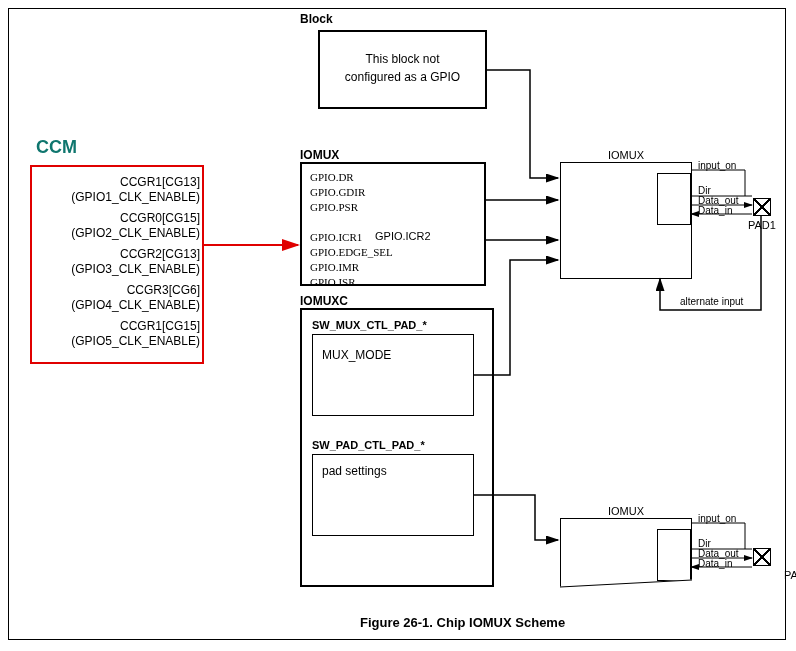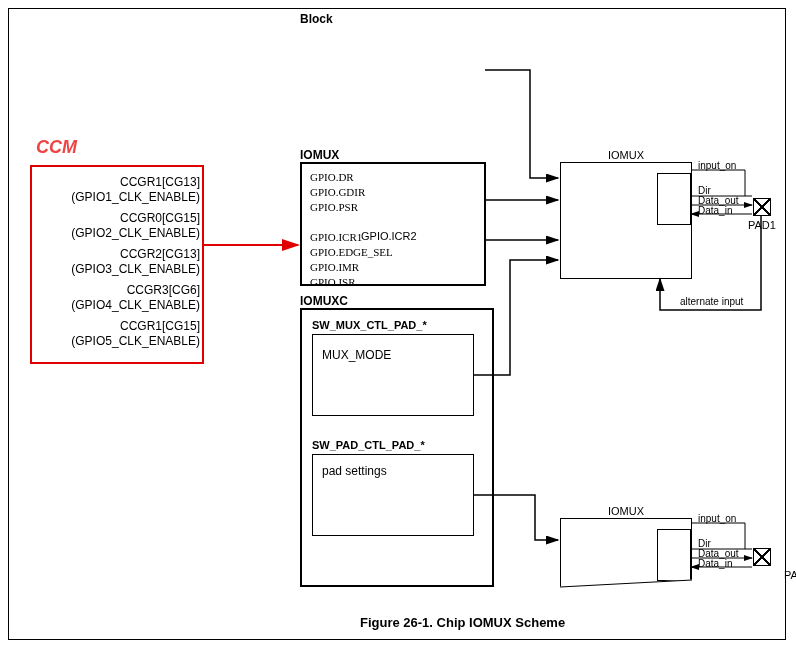--- a/index.html
+++ b/index.html
@@ -20,21 +20,21 @@
   
   .box {
     position: absolute;
     background: #fff;
   }
   .border-black { border: 2px solid #000; }
   .border-thin  { border: 1.5px solid #000; }
   .border-red   { border: 2px solid #e00000; }
 
   .label { position: absolute; font-size: 12px; line-height: 14px; }
-  .red  { color: #ef4444; font-style: italic; }
+  .red  { color: #0f766e; }
   .center { text-align: center; }
 
   
   .outer {
     left: 8px; top: 8px; width: 776px; height: 630px;
     border: 1px solid #000;
   }
 
   
   .block-box { left: 318px; top: 30px; width: 165px; height: 75px; }
@@ -43,21 +43,21 @@
   
   .ccm-title { left: 36px; top: 140px; font-weight: bold; font-size: 18px; }
   .ccm-box { left: 30px; top: 165px; width: 170px; height: 195px; }
   .ccm-text { left: 40px; top: 175px; width: 160px; font-size: 12px; line-height: 15px; }
   .ccm-pair { margin-bottom: 6px; }
 
   
   .gpio-title { left: 300px; top: 148px; font-weight: bold; }
   .gpio-box { left: 300px; top: 162px; width: 182px; height: 120px; }
   .gpio-text { left: 310px; top: 170px; font-size: 11px; line-height: 15px; }
-  .gpio-icr2 { position: absolute; left: 361px; top: 230px; font-size: 11px; }
+  .gpio-icr2 { position: absolute; left: 375px; top: 230px; font-size: 11px; }
 
   
   .iomuxc-title { left: 300px; top: 294px; font-weight: bold; }
   .iomuxc-box { left: 300px; top: 308px; width: 190px; height: 275px; }
 
   .swmux-title { left: 312px; top: 318px; font-weight: bold; font-size: 11px; }
   .swmux-box   { left: 312px; top: 334px; width: 160px; height: 80px; }
   .swmux-text  { left: 322px; top: 348px; font-size: 12px; text-align: center; }
 
   .swpad-title { left: 312px; top: 438px; font-weight: bold; font-size: 11px; }
@@ -108,20 +108,24 @@
   svg.wires { position:absolute; left:0; top:0; width:796px; height:651px; pointer-events:none; }
 </style>
 </head>
 <body>
 
 <div class="canvas">
 
   <div class="box outer"></div>
 
   <div class="label block-title">Block</div>
+  <div class="box border-black block-box">
+    <div class="label center" style="left:0; top:20px; width:165px;">This block not</div>
+    <div class="label center" style="left:0; top:38px; width:165px;">configured as a GPIO</div>
+  </div>
 
   <div class="label ccm-title red">CCM</div>
   <div class="box border-red ccm-box"></div>
   <div class="ccm-text" style="position:absolute;text-align:right;">
     <div class="ccm-pair"><span>CCGR1[CG13]</span><br><span>(GPIO1_CLK_ENABLE)</span></div>
     <div class="ccm-pair"><span>CCGR0[CG15]</span><br><span>(GPIO2_CLK_ENABLE)</span></div>
     <div class="ccm-pair"><span>CCGR2[CG13]</span><br><span>(GPIO3_CLK_ENABLE)</span></div>
     <div class="ccm-pair"><span>CCGR3[CG6]</span><br><span>(GPIO4_CLK_ENABLE)</span></div>
     <div class="ccm-pair"><span>CCGR1[CG15]</span><br><span>(GPIO5_CLK_ENABLE)</span></div>
   </div>

